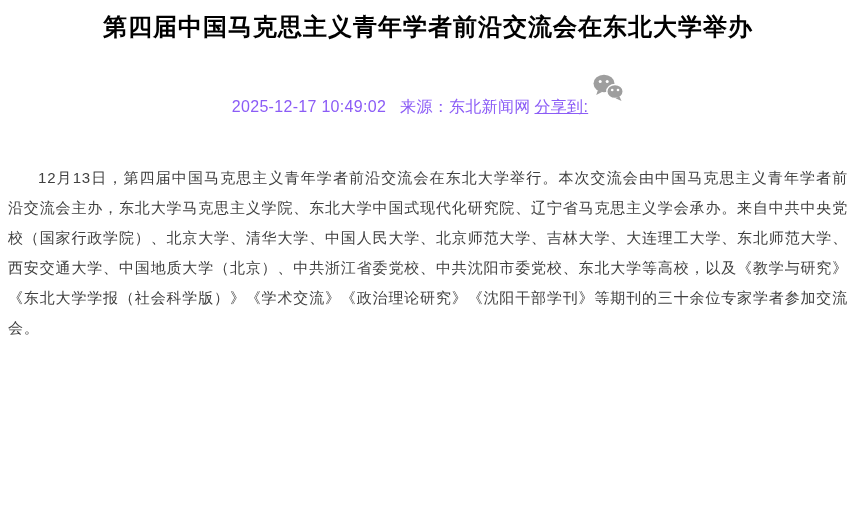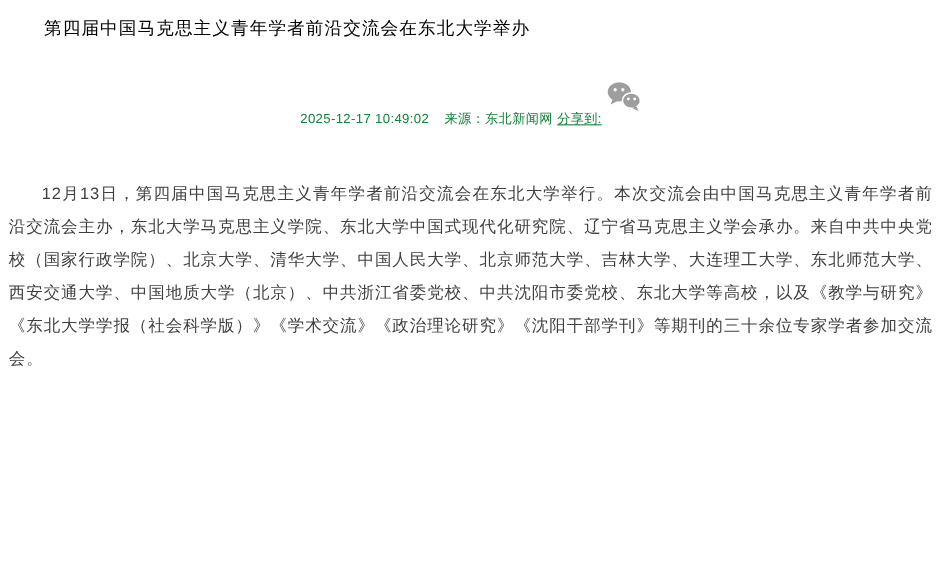--- a/index.html
+++ b/index.html
@@ -12,34 +12,34 @@
     overflow: hidden;
   }
   .page {
     width: 856px;
     height: 511px;
     background: #ffffff;
     position: relative;
   }
   .article-title {
     margin: 12px 40px 0;
-    text-align: left;
-    font-size: 16px;
-    font-weight: 400;
+    text-align: center;
+    font-size: 24px;
+    font-weight: 700;
     letter-spacing: 1px;
     color: #000000;
     line-height: 30px;
   }
   .meta-row {
     margin-top: 40px;
     display: flex;
     justify-content: center;
     align-items: baseline;
-    font-size: 12px;
-    color: #15803d;
+    font-size: 16px;
+    color: #8b5cf6;
     letter-spacing: 0.3px;
   }
   .meta-datetime { margin-right: 14px; }
   .meta-source { margin-right: 4px; }
   .meta-share-label { margin-right: 4px; text-decoration: underline; }
   .wechat-icon {
     display: inline-block;
     width: 32px;
     height: 30px;
     vertical-align: middle;

